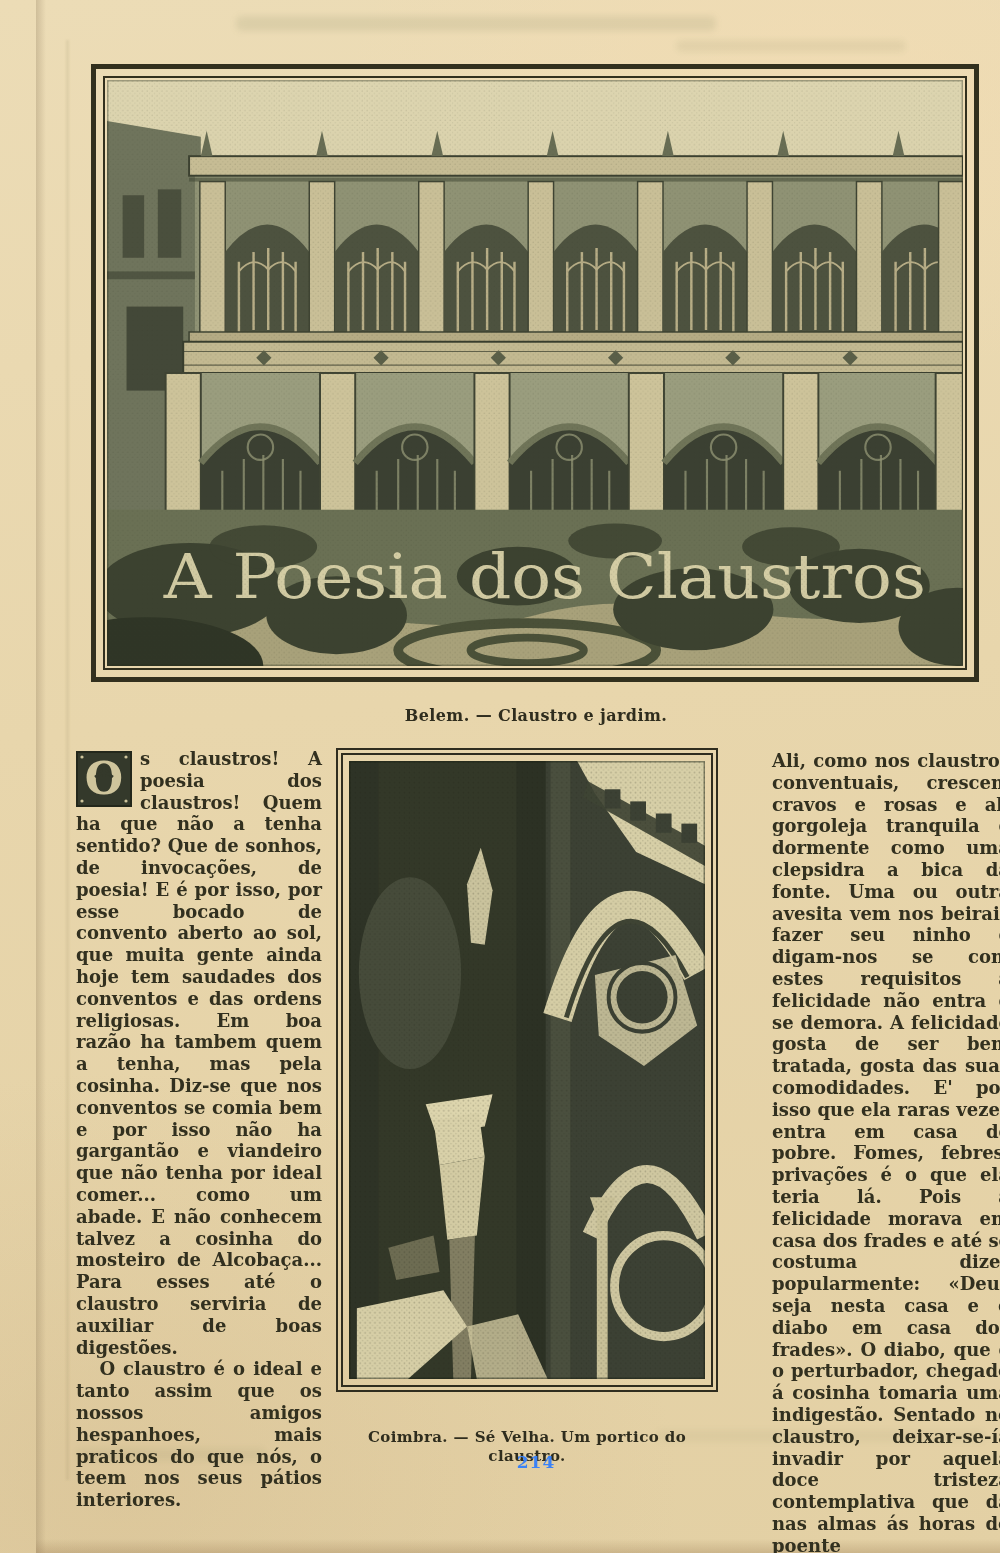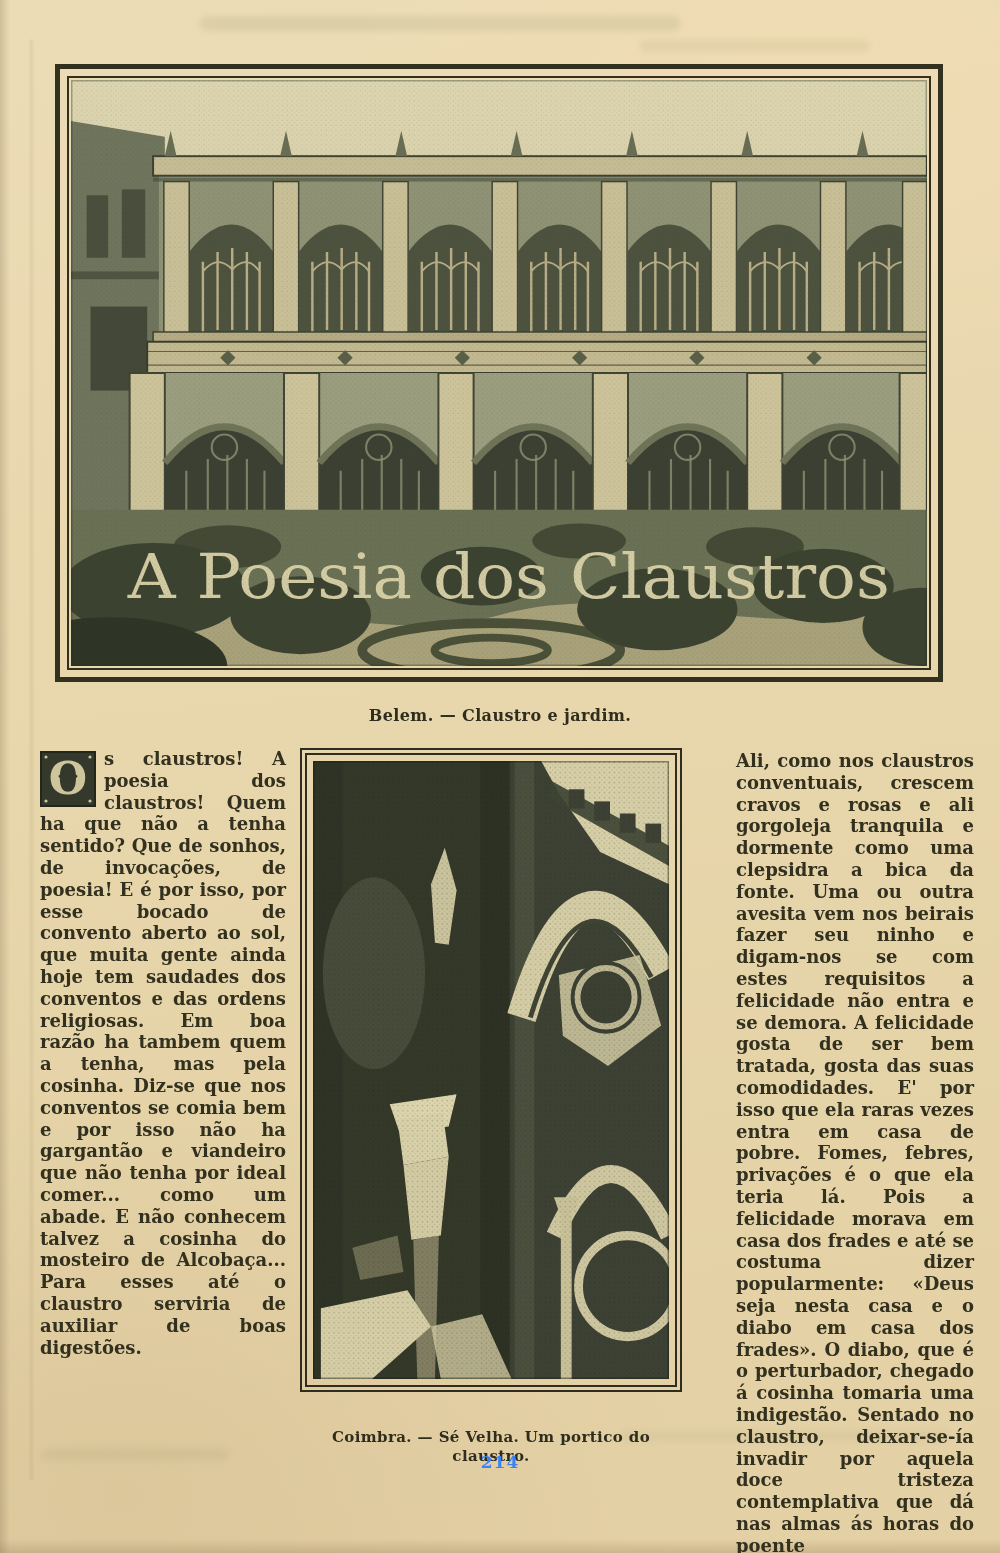--- a/index.html
+++ b/index.html
@@ -5,21 +5,21 @@
   html,body{margin:0;padding:0;}
   body{
     width:1000px;height:1553px;position:relative;overflow:hidden;
     font-family:"DejaVu Serif","Liberation Serif",serif;
     background:
       radial-gradient(ellipse 700px 420px at 82% 6%, rgba(244,220,178,.55), rgba(244,220,178,0) 70%),
       radial-gradient(ellipse 800px 600px at 12% 96%, rgba(205,180,135,.35), rgba(205,180,135,0) 70%),
       linear-gradient(175deg,#ecdcb6 0%, #e8d6ac 45%, #e3d0a4 100%);
     color:#312f20;
   }
-  .page{position:absolute;inset:0;}
+  .page{position:absolute;inset:0;margin-left:36px;}
   
   .edge-left{position:absolute;left:0;top:0;width:10px;height:1553px;
     background:linear-gradient(90deg,rgba(120,100,70,.25),rgba(120,100,70,0));}
   .edge-bottom{position:absolute;left:0;bottom:0;width:1000px;height:14px;
     background:linear-gradient(0deg,rgba(150,120,80,.30),rgba(150,120,80,0));}
   .fold-line{position:absolute;left:30px;top:40px;width:3px;height:1440px;
     background:rgba(110,95,60,.10);filter:blur(1px);}
   .smudge{position:absolute;background:rgba(110,118,78,.12);filter:blur(3px);border-radius:6px;}
 
   
@@ -182,20 +182,21 @@
           <rect x="1" y="1" width="54" height="54" fill="#34392b" stroke="#23271b" stroke-width="2"></rect>
           <text x="28" y="43" text-anchor="middle" font-family="DejaVu Serif, serif" font-size="44" font-weight="bold" fill="#cfc59c">O</text>
           <path d="M28,14 L28,26 M22,20 Q28,12 34,20 M19,26 Q28,18 37,26" stroke="#34392b" stroke-width="2.4" fill="none"></path>
           <circle cx="6" cy="6" r="1.6" fill="#cfc59c"></circle>
             <circle cx="50" cy="6" r="1.6" fill="#cfc59c"></circle>
           <circle cx="6" cy="50" r="1.6" fill="#cfc59c"></circle>
             <circle cx="50" cy="50" r="1.6" fill="#cfc59c"></circle>
         </svg>
       </span><span>s claustros! A poesia dos claustros! Quem ha que não a tenha sentido? Que de sonhos, de invocações, de poesia! E é por isso, por esse bocado de convento aberto ao sol, que muita gente ainda hoje tem saudades dos conventos e das ordens religiosas. Em boa razão ha tambem quem a tenha, mas pela cosinha. Diz-se que nos conventos se comia bem e por isso não ha gargantão e viandeiro que não tenha por ideal comer... como um abade. E não conhecem talvez a cosinha do mosteiro de Alcobaça... Para esses até o claustro serviria de auxiliar de boas digestões.</span>
     </p>
+    <p class="para-indent">O claustro é o ideal e tanto assim que os nossos amigos hespanhoes, mais praticos do que nós, o teem nos seus pátios interiores.</p>
   </div>
 
   <figure class="center-photo">
     <div class="cframe">
       <div class="cframe-inner">
         <svg viewBox="0 0 362 612" preserveAspectRatio="none">
           <defs>
             <pattern id="ht2" width="5" height="5" patternUnits="userSpaceOnUse">
               <circle cx="1.4" cy="1.4" r="0.9" fill="rgba(28,32,22,0.20)"></circle>
               <circle cx="3.8" cy="3.9" r="0.7" fill="rgba(28,32,22,0.14)"></circle>

